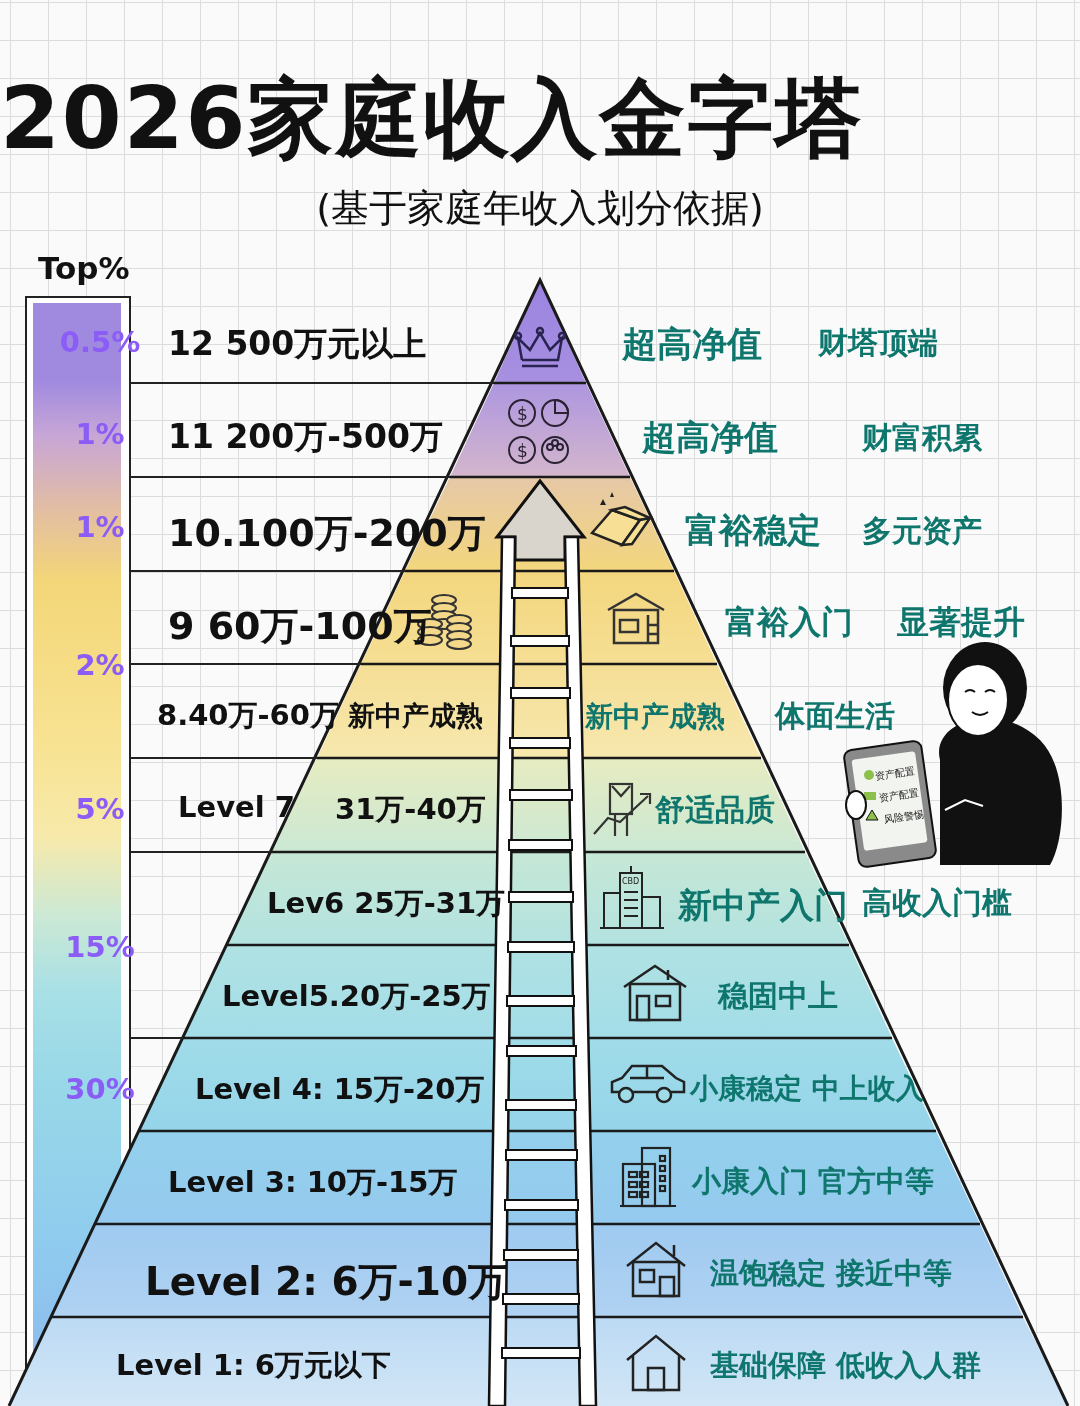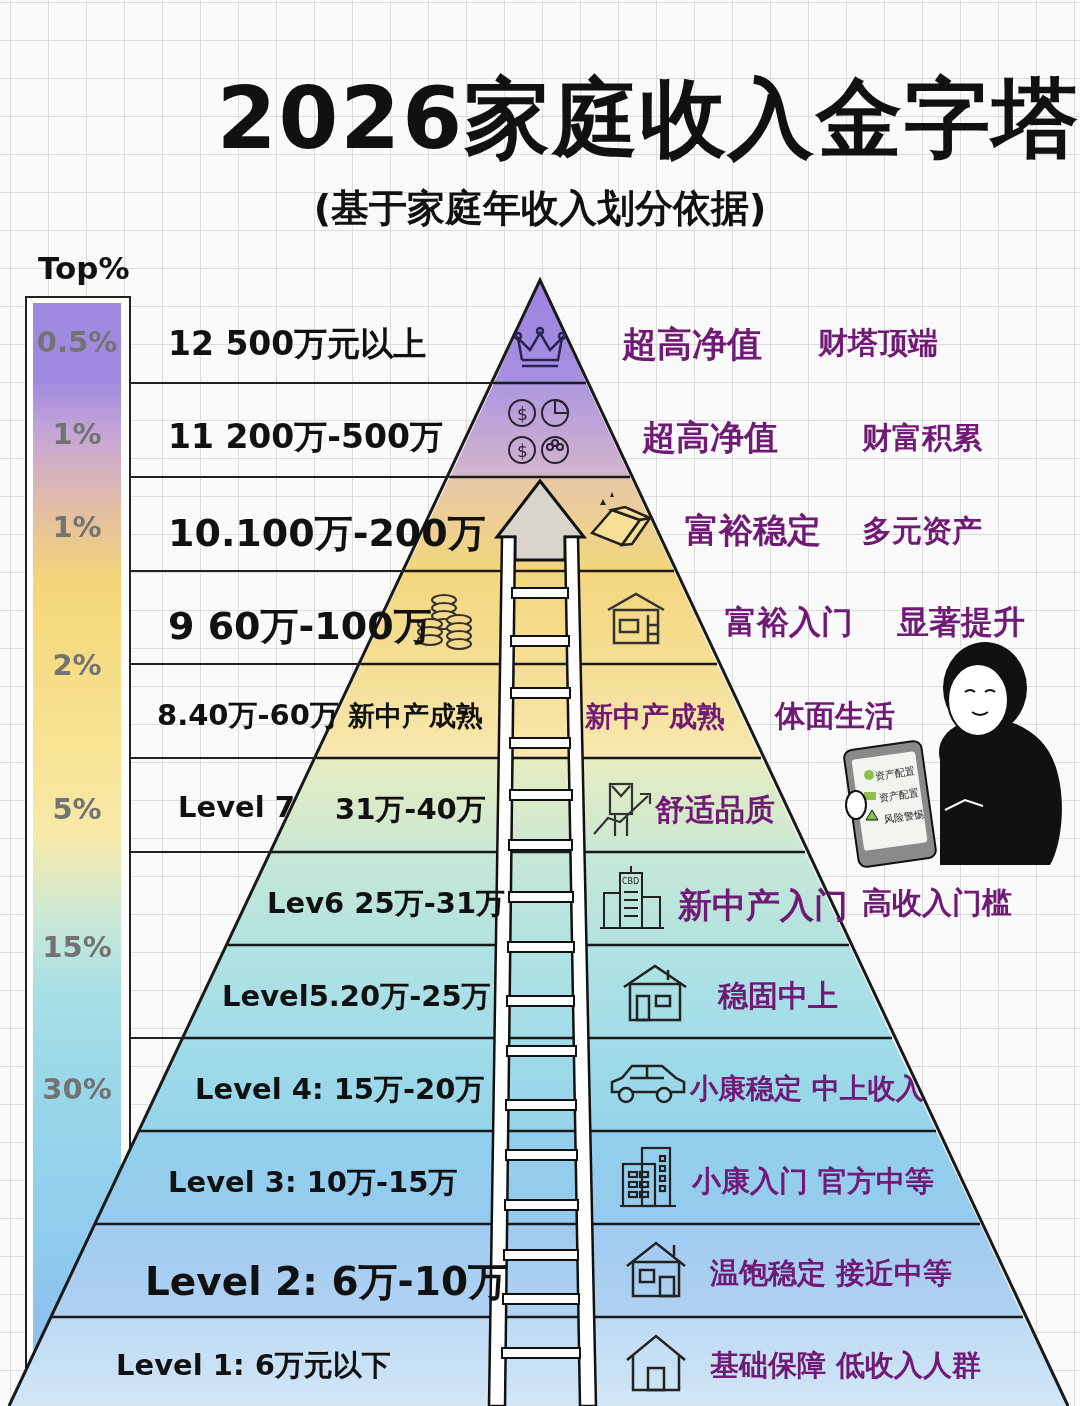--- a/index.html
+++ b/index.html
@@ -3,32 +3,32 @@
 <meta charset="utf-8">
 <style>
   html,body{margin:0;padding:0;}
   body{width:1080px;height:1406px;position:relative;overflow:hidden;
     font-family:"DejaVu Sans","Liberation Sans",sans-serif;color:#111;
     background-color:#fafafa;
     background-image:
       linear-gradient(to right,#dcdcdc 1px,transparent 1px),
       linear-gradient(to bottom,#dcdcdc 1px,transparent 1px);
     background-size:38px 38px;background-position:10px 2px;}
-  .title{position:absolute;left:0;top:68px;width:1080px;text-align:right;
+  .title{position:absolute;left:0;top:68px;width:1080px;text-align:left;
     font-size:86px;font-weight:900;letter-spacing:2px;line-height:100px;}
   .subtitle{position:absolute;left:0;top:180px;width:1080px;text-align:center;
-    font-size:38px;font-weight:700;line-height:56px;color:#111;}
+    font-size:38px;font-weight:400;line-height:56px;color:#111;}
   .top-label{position:absolute;left:38px;top:250px;font-size:31px;font-weight:700;}
   .pct-frame{position:absolute;left:25px;top:296px;width:102px;height:1120px;
     border:2px solid #222;border-bottom:none;background:#fff;}
   .pct-bar{position:absolute;left:33px;top:303px;width:88px;height:1110px;
     background:linear-gradient(to bottom,#9f8ae0 0%,#a08ae0 7%,#c8a6d6 12%,#e4bfa0 19%,#f3d678 25%,#f8e393 40%,#f7e9aa 48%,#cde9d4 55%,#a8e0e6 62%,#99d8e8 70%,#8fcbee 85%,#8db6ee 100%);}
-  .pct{position:absolute;left:33px;width:88px;text-align:center;font-size:29px;font-weight:700;color:#737373;}
+  .pct{position:absolute;left:33px;width:88px;text-align:center;font-size:29px;font-weight:700;color:#8b5cf6;padding-left:23px;}
   .left-text{position:absolute;font-size:38px;font-weight:700;white-space:nowrap;color:#111;}
-  .right-text{position:absolute;font-size:32px;font-weight:700;white-space:nowrap;color:#701a75;}
+  .right-text{position:absolute;font-size:32px;font-weight:700;white-space:nowrap;color:#0f766e;}
   .right-small{font-size:30px;}
   svg.pyr{position:absolute;left:0;top:0;}
 </style>
 </head>
 <body>
 
 <div class="title">2026家庭收入金字塔</div>
 <div class="subtitle">(基于家庭年收入划分依据)</div>
 
 <div class="top-label">Top%</div>

